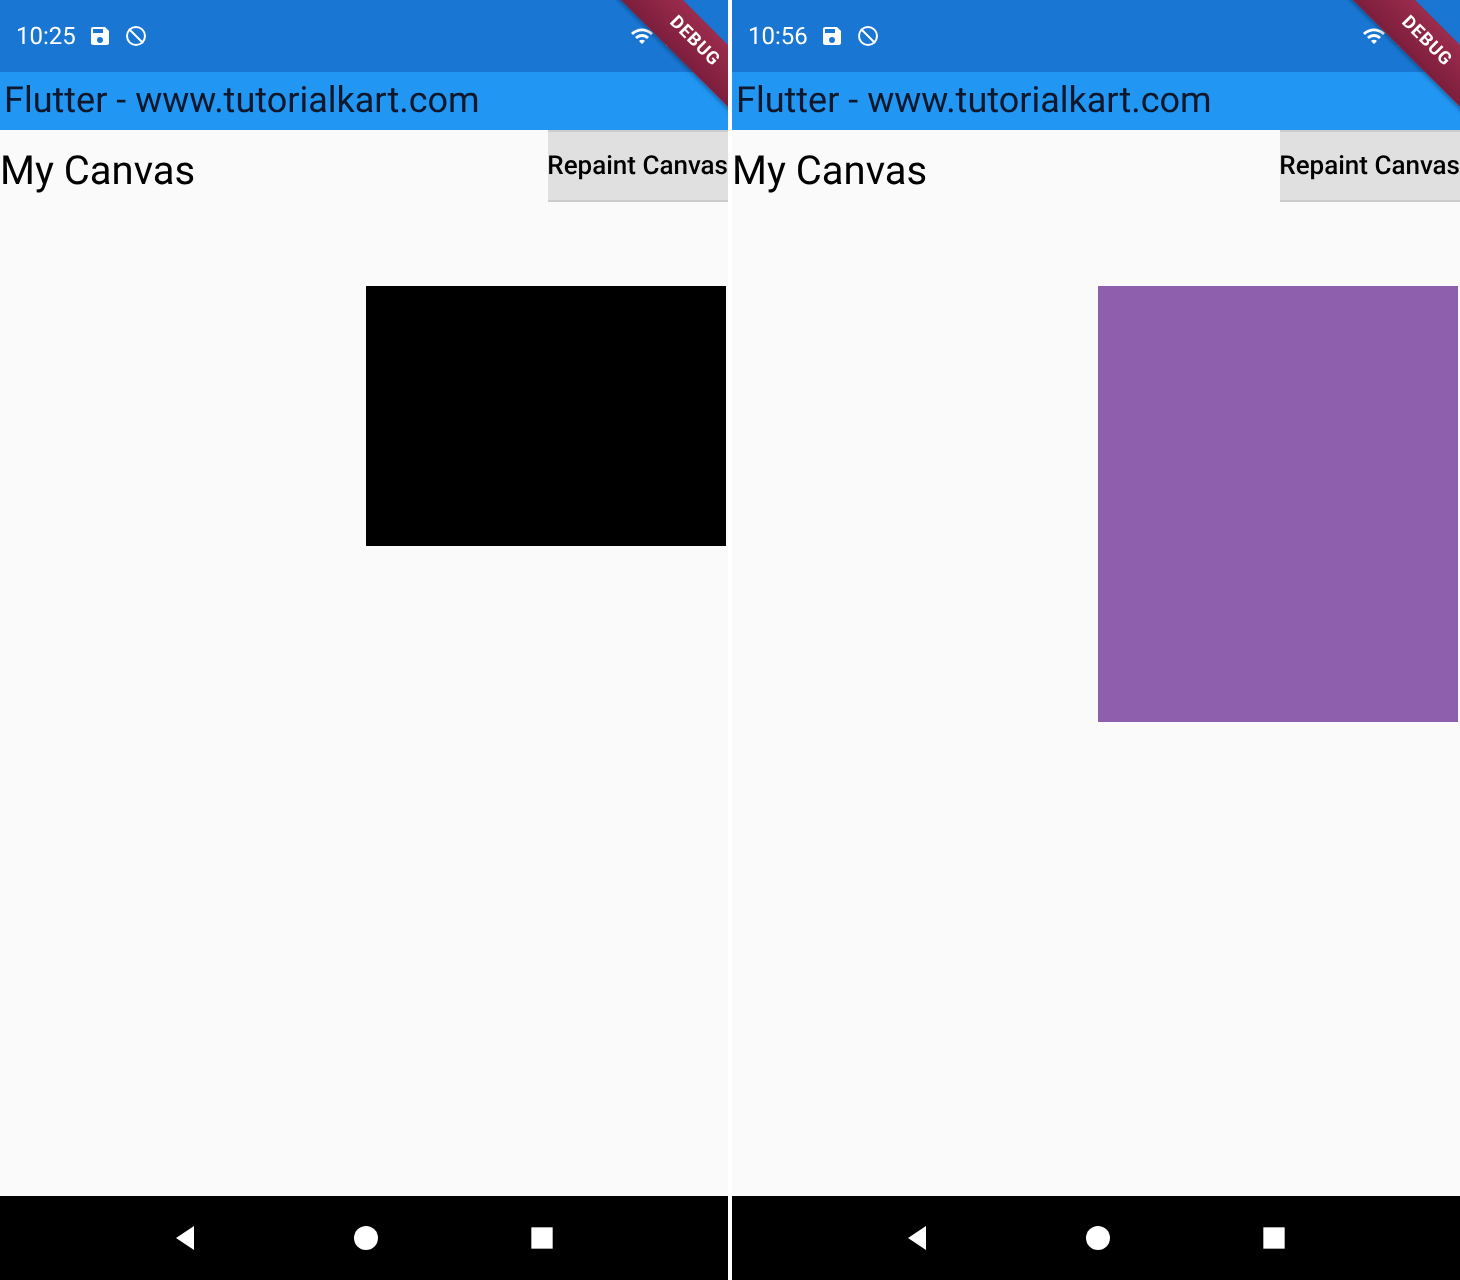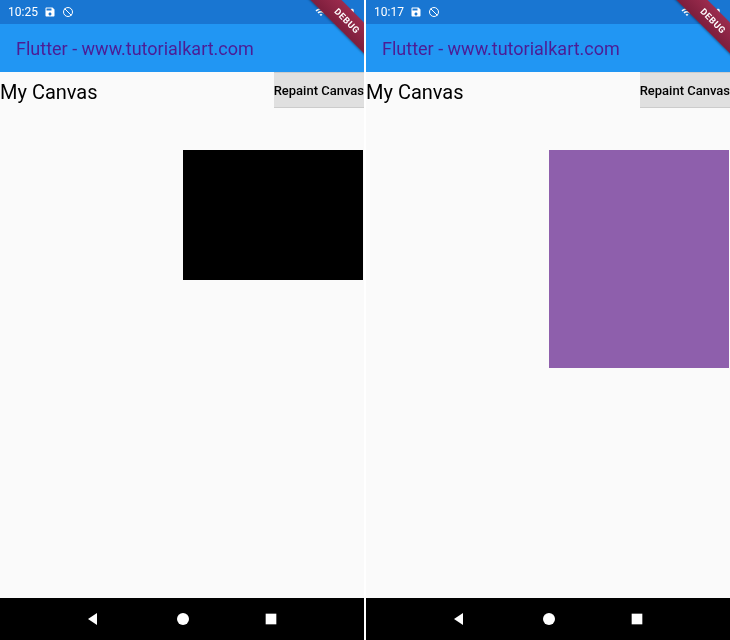--- a/index.html
+++ b/index.html
@@ -18,21 +18,21 @@
     .phone {
       width: 364px;
       height: 640px;
       display: flex;
       flex-direction: column;
       background: #fafafa;
       position: relative;
       overflow: hidden;
     }
     .status-bar {
-      height: 24px;
+      height: 36px;
       background: #1976D2;
       color: #ffffff;
       display: flex;
       align-items: center;
       justify-content: space-between;
       padding: 0 8px;
       font-size: 12px;
       position: relative;
       z-index: 2;
     }
@@ -40,26 +40,26 @@
       display: flex;
       align-items: center;
       gap: 6px;
     }
     .status-right {
       display: flex;
       align-items: center;
       gap: 4px;
     }
     .app-bar {
-      height: 48px;
+      height: 29px;
       background: #2196F3;
-      color: #4c1d95;
-      display: flex;
-      align-items: center;
-      padding-left: 16px;
+      color: #0f172a;
+      display: flex;
+      align-items: center;
+      padding-left: 2px;
       font-size: 18px;
       font-weight: 400;
       position: relative;
       z-index: 2;
     }
     .debug-banner {
       position: absolute;
       top: 10px;
       right: -28px;
       width: 90px;
@@ -211,21 +211,21 @@
         </svg>
     </span>
   </div>
 </div>
 
 <div class="phone">
   <div class="debug-banner">DEBUG</div>
 
   <div class="status-bar">
     <div class="status-left">
-      <span>10:17</span>
+      <span>10:56</span>
       <span class="status-icon">
         <svg width="12" height="12" viewBox="0 0 24 24" fill="#fff">
             <path d="M17 3H5c-1.1 0-2 .9-2 2v14c0 1.1.9 2 2 2h14c1.1 0 2-.9 2-2V7l-4-4zm-5 16c-1.7 0-3-1.3-3-3s1.3-3 3-3 3 1.3 3 3-1.3 3-3 3zm3-10H5V5h10v4z"></path>
           </svg>
       </span>
       <span class="status-icon">
         <svg width="12" height="12" viewBox="0 0 24 24" fill="none" stroke="#fff" stroke-width="2">
             <circle cx="12" cy="12" r="9"></circle>
             <path d="M5 5l14 14"></path>
           </svg>

